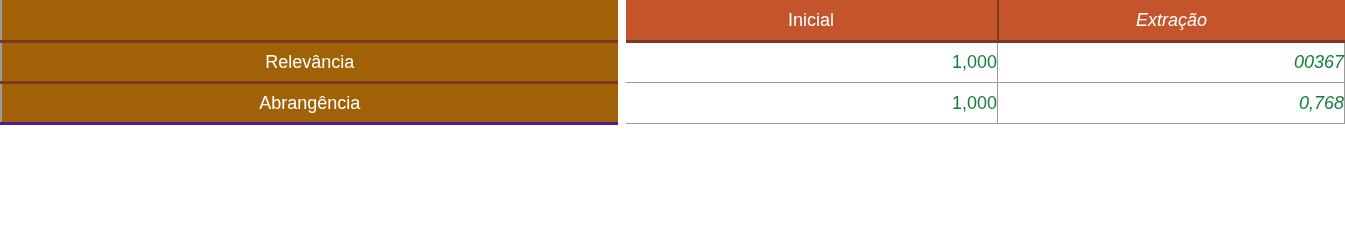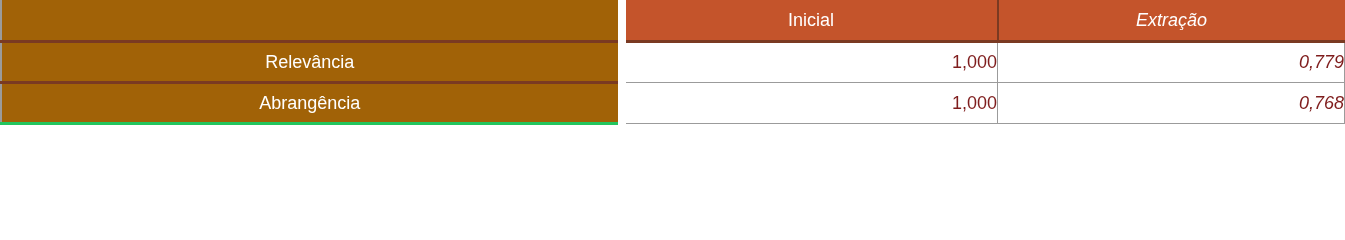--- a/index.html
+++ b/index.html
@@ -40,27 +40,27 @@
     color: #ffffff;
     text-align: center;
     border-left: 2px solid #9b9b9b;
     border-right: 8px solid #ffffff;
     border-bottom: 3px solid #7a3a22;
   }
   tr.header-row .col-label {
     border-bottom: 3px solid #7a3a22;
   }
   tr:last-child .col-label {
-    border-bottom: 3px solid #22c55e;
+    border-bottom: 3px solid #4c1d95;
   }
 
   
   .col-value {
     background: #ffffff;
-    color: #7f1d1d;
+    color: #15803d;
     text-align: right;
     padding-right: 12px;
     border: 1px solid #9b9b9b;
   }
   .col-inicial { width: 370px; }
   .col-extracao { width: 345px; font-style: italic; }
 
   
   tr.header-row .col-value {
     background: #C4542B;
@@ -95,21 +95,21 @@
     </tr>
 
     <tr>
       <td class="col-label">
         <span class="cell-text">Relevância</span>
       </td>
       <td class="col-value col-inicial">
         <span class="cell-text">1,000</span>
       </td>
       <td class="col-value col-extracao">
-        <span class="cell-text">0,779</span>
+        <span class="cell-text">00367</span>
       </td>
     </tr>
 
 
 
     <tr>
       <td class="col-label">
         <span class="cell-text">Abrangência</span>
       </td>
       <td class="col-value col-inicial">

